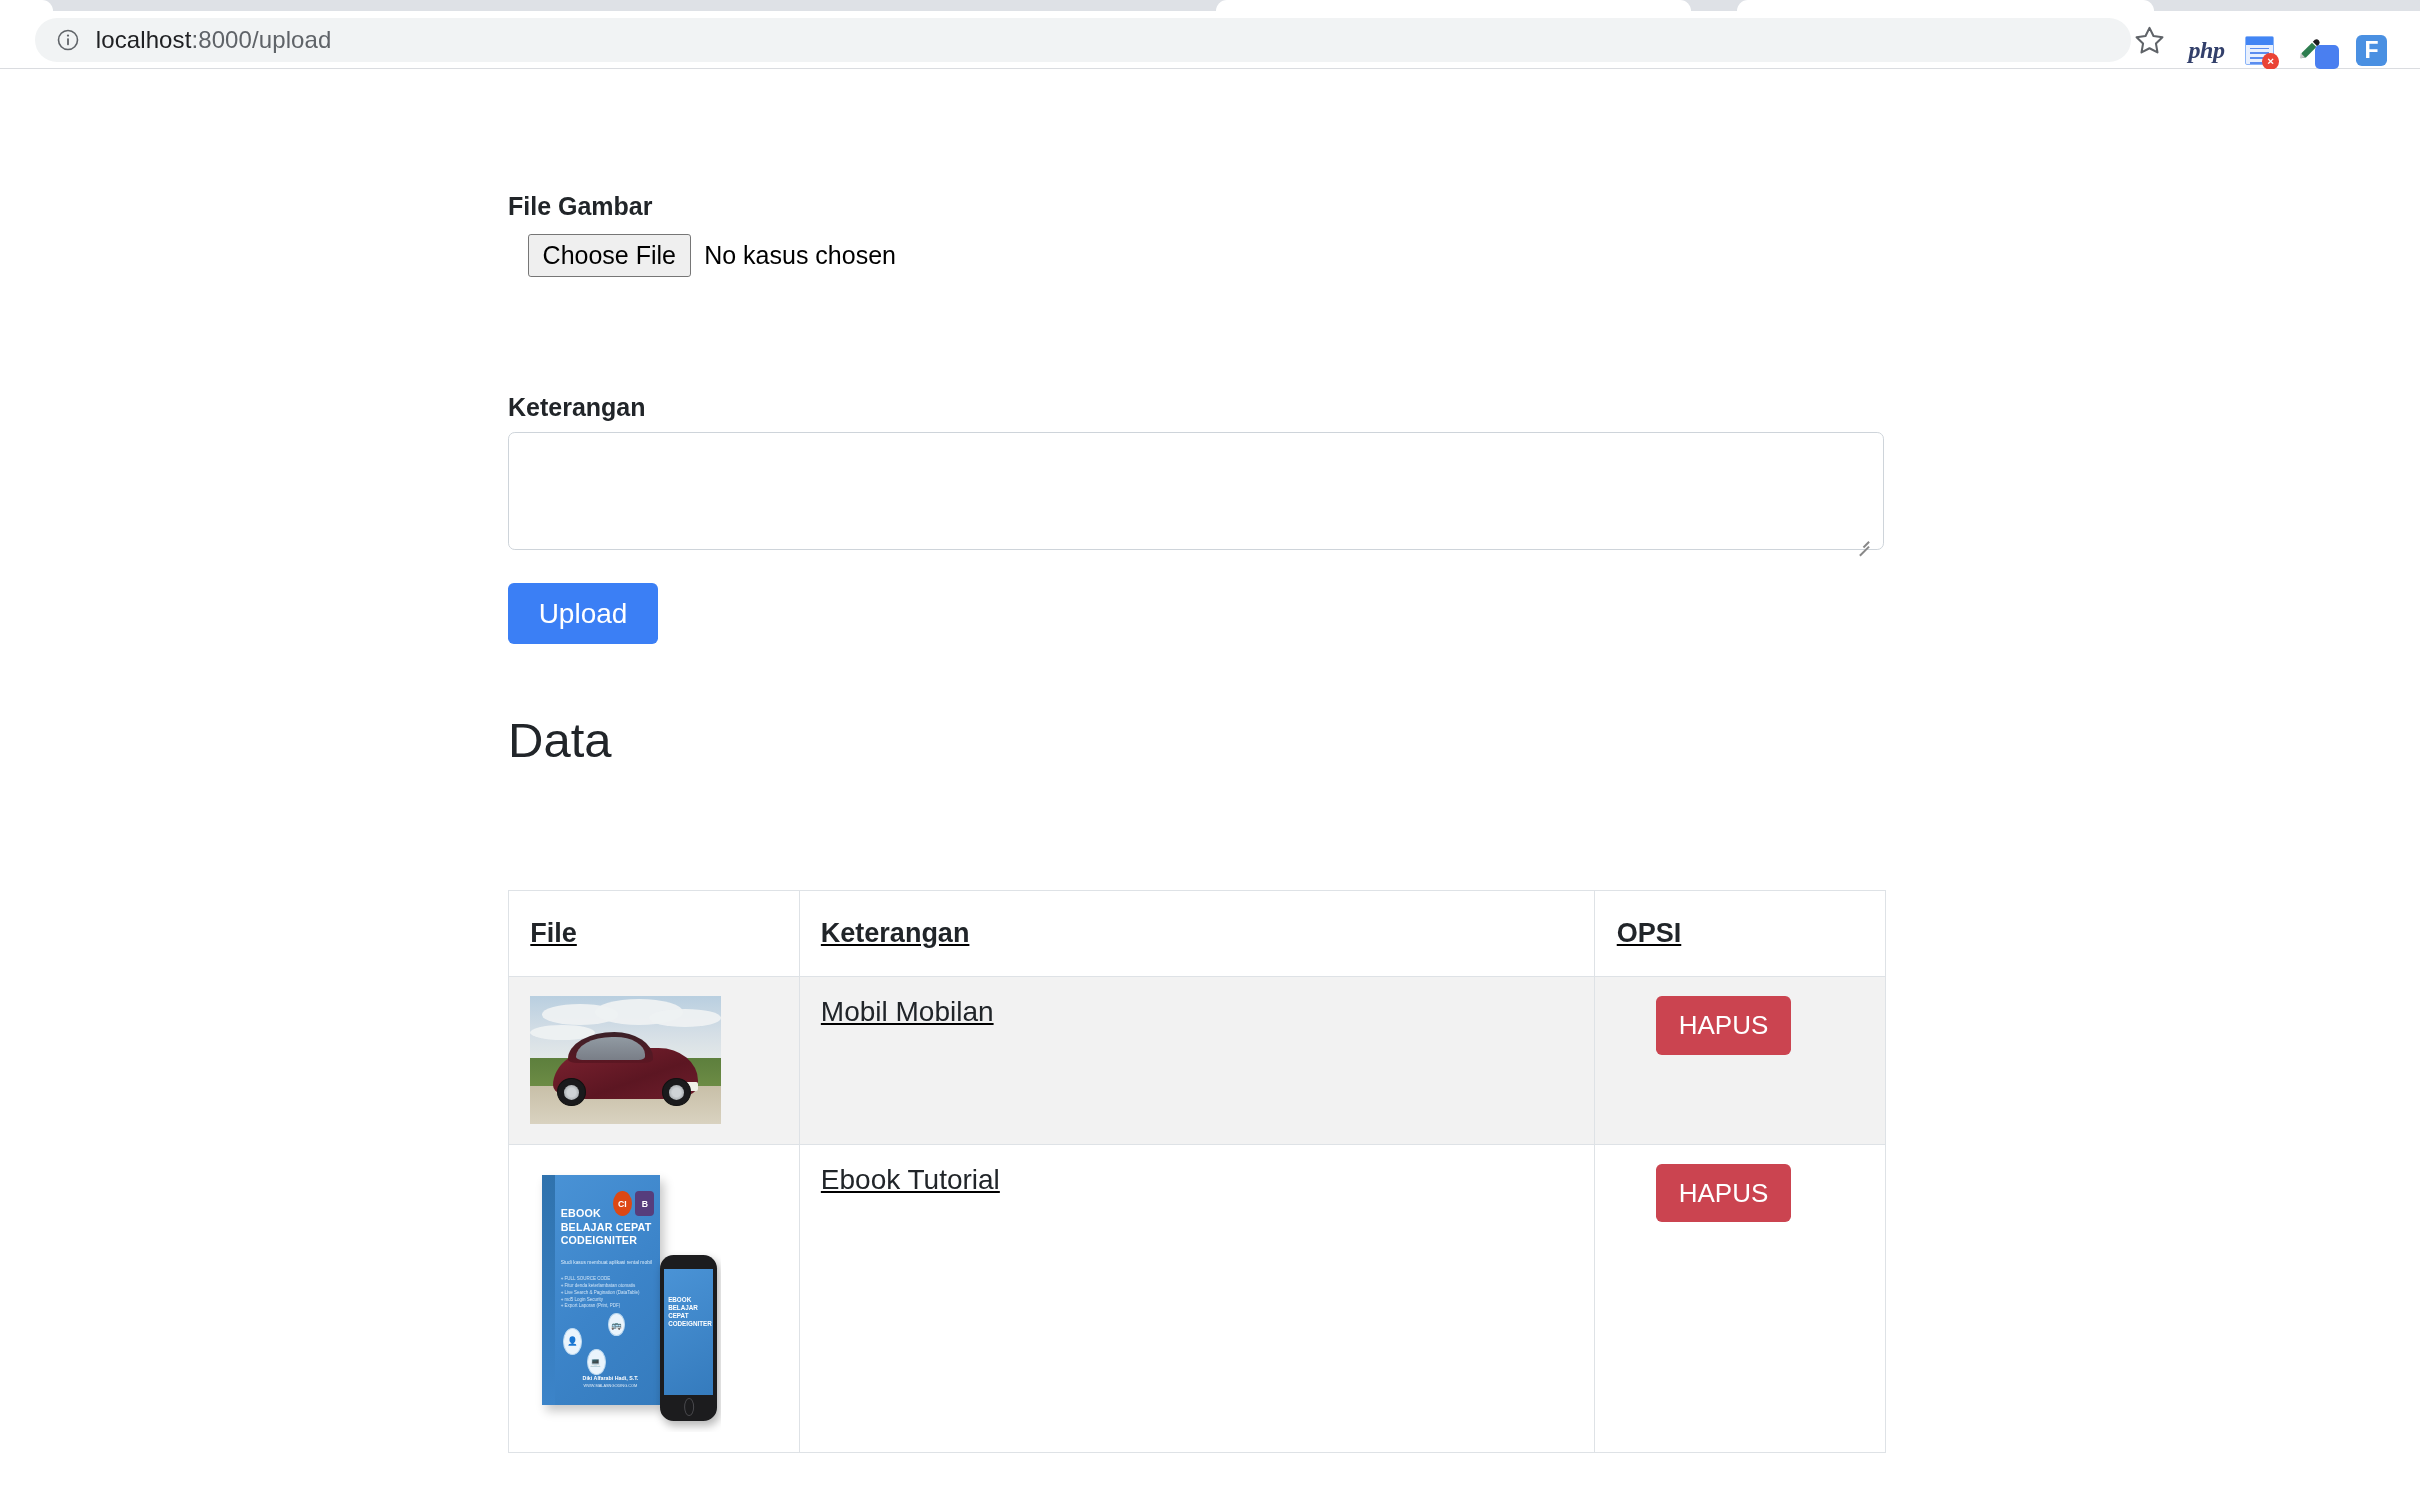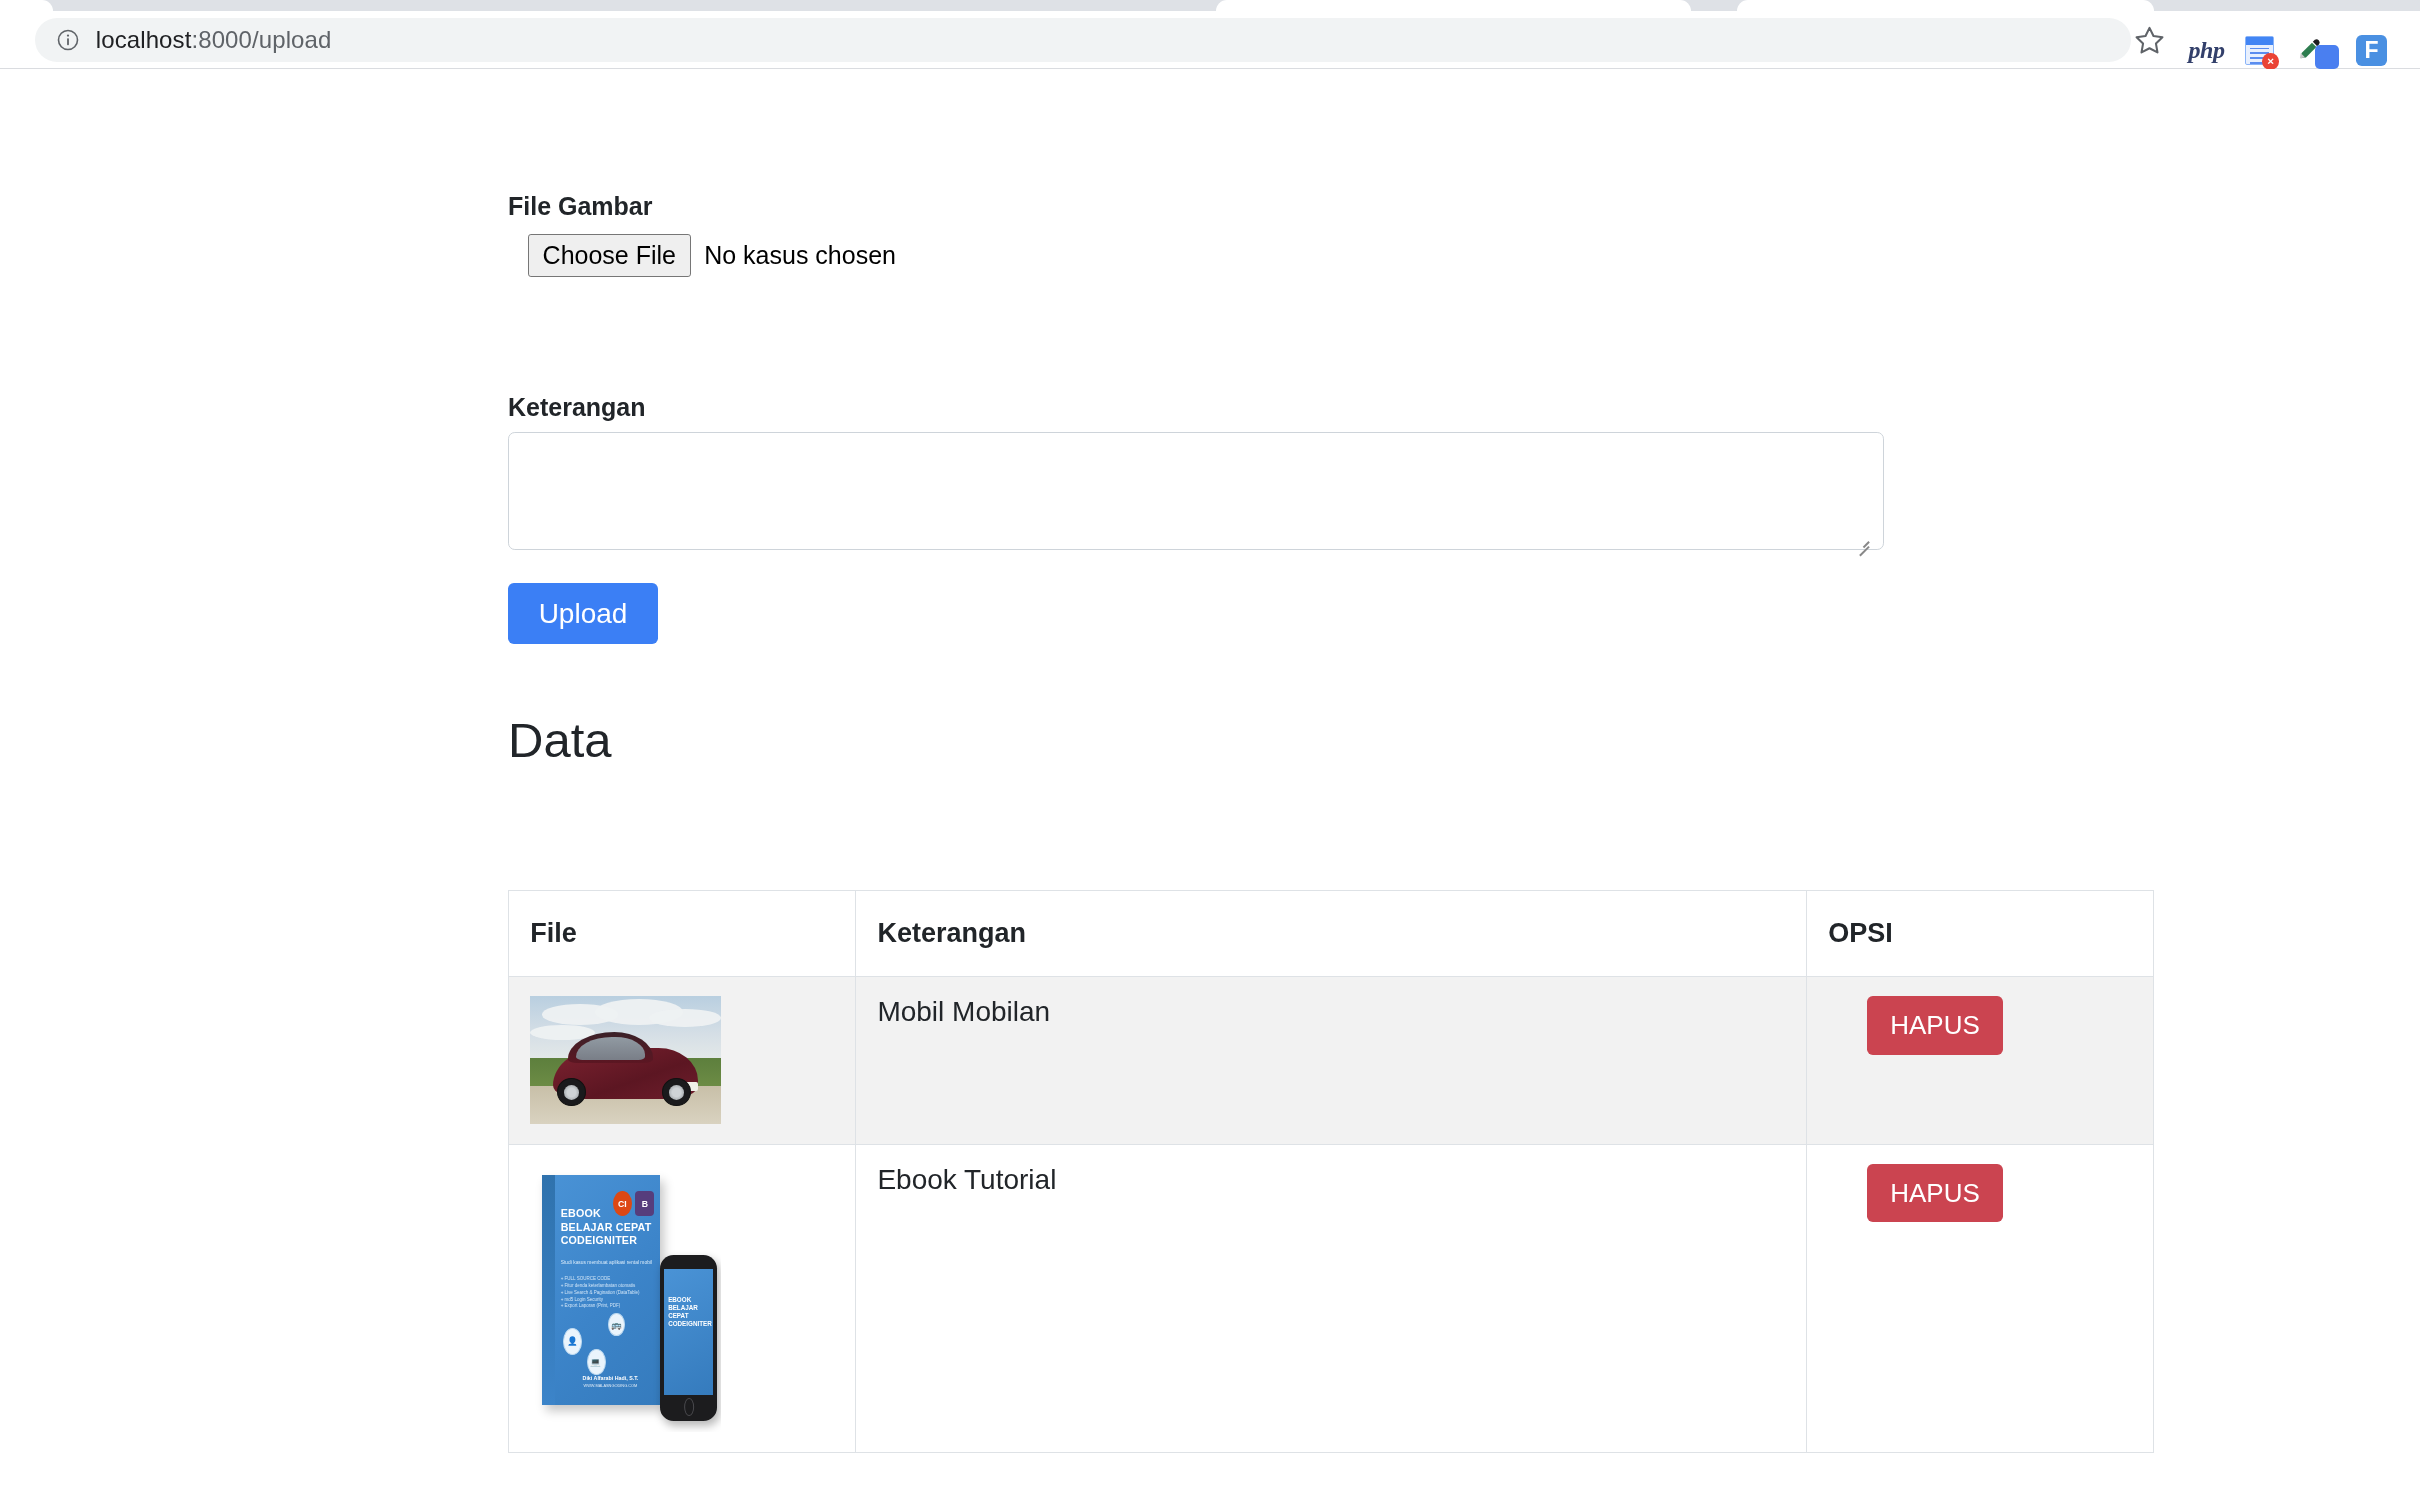--- a/index.html
+++ b/index.html
@@ -193,23 +193,24 @@
   }
 
   .data-heading {
     position: absolute; left: 508px; top: 643px;
     font-size: 49px; font-weight: normal; color: #212529;
   }
 
   
   .data-table {
     position: absolute; left: 508px; top: 821px;
-    width: 1646px;
+    width: 1378px;
     border-collapse: collapse;
     table-layout: fixed;
+    text-decoration: underline;
   }
   .data-table th, .data-table td {
     border: 1px solid #dee2e6;
     vertical-align: top;
     padding: 19.4px 21.3px;
   }
   .data-table thead th {
     background: #ffffff;
     font-size: 27px; font-weight: bold; color: #212529;
     text-align: left;

